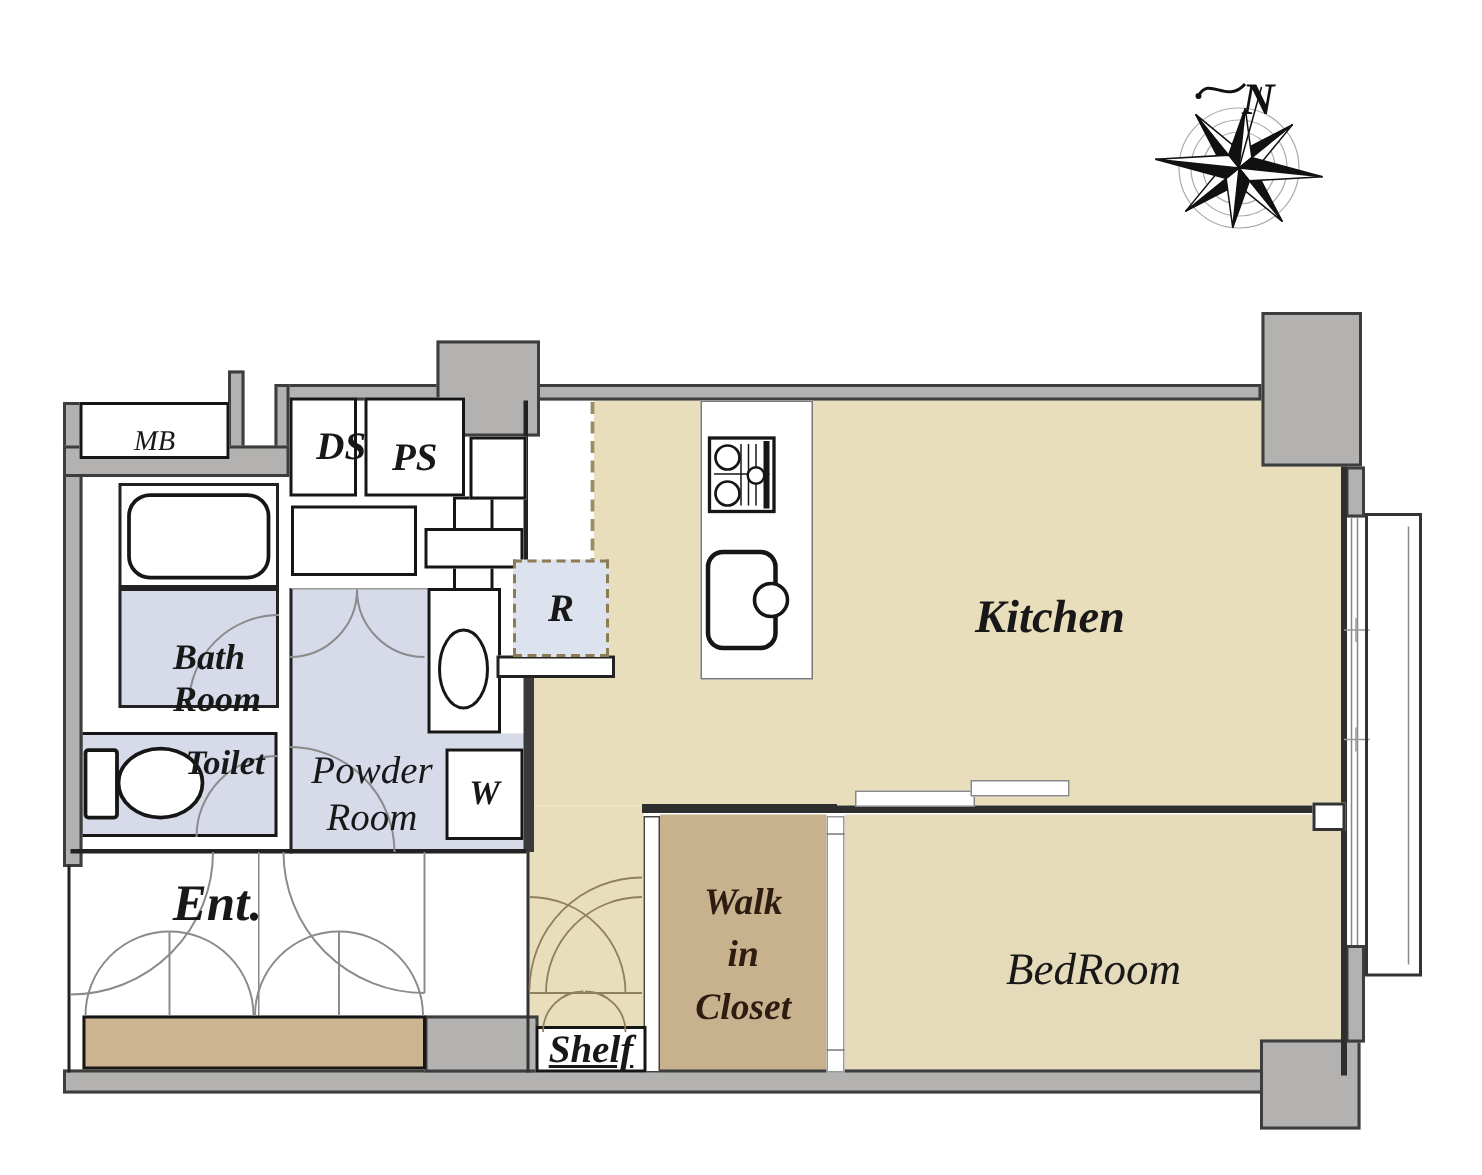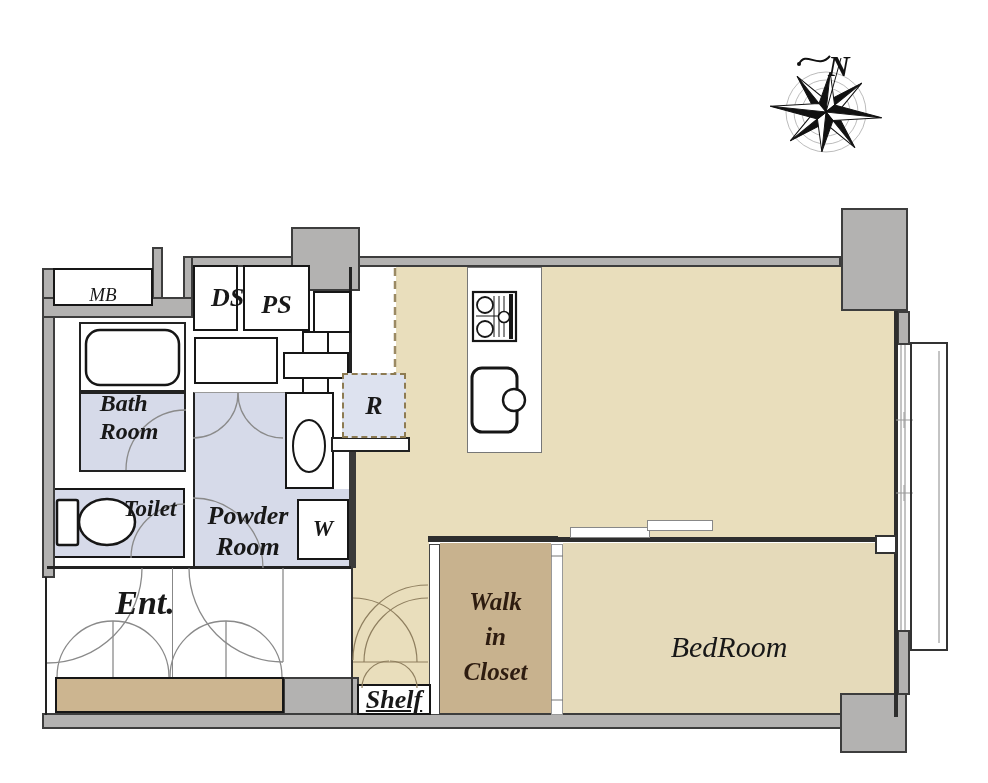--- a/index.html
+++ b/index.html
@@ -186,47 +186,48 @@
       </g>
       <line x1="826" y1="112" x2="841" y2="58" stroke="#111" stroke-width="1"></line>
       <path d="M799,64 C806,50 818,70 830,56" fill="none" stroke="#111" stroke-width="2"></path>
       <circle cx="799" cy="64" r="2" fill="#111"></circle>
       <text x="828" y="76" font-size="30" font-style="italic" font-weight="600" font-family="Liberation Serif, DejaVu Serif, serif" fill="#111">N</text>
     </g>
   </svg>
 
   <div class="label" style="left:580px;top:338px;width:240px;height:145px;font-size:31px;line-height:44px;font-weight:700;">
     <div>
+      <span class="ln">Kitchen</span>
     </div>
   </div>
 
   <div class="label" style="left:563px;top:603px;width:332px;height:45px;font-size:30px;font-weight:400;margin-top:22px;">
       <span>BedRoom</span>
     </div>
 
   <div class="label" style="left:438px;top:580px;width:115px;height:112px;font-size:25px;line-height:35px;color:#2e1c10;font-weight:700;">
     <div>
       <span class="ln">Walk</span>
       <span class="ln">in</span>
       <span class="ln">Closet</span>
     </div>
   </div>
 
   <div class="label" style="left:90px;top:578px;width:110px;height:50px;font-size:34px;font-weight:700;">
       <span>Ent.</span>
     </div>
 
-  <div class="label" style="left:188px;top:496px;width:120px;height:66px;font-size:26px;line-height:31px;font-weight:700;align-items:flex-end;">
+  <div class="label" style="left:188px;top:496px;width:120px;height:66px;font-size:26px;line-height:31px;font-weight:400;">
     <div>
       <span class="ln">Powder</span>
       <span class="ln">Room</span>
     </div>
   </div>
 
-  <div class="label" style="left:84px;top:388px;width:90px;height:58px;font-size:24px;line-height:28px;justify-content:center;text-align:left;">
+  <div class="label" style="left:84px;top:424px;width:90px;height:58px;font-size:24px;line-height:28px;justify-content:flex-end;text-align:left;">
     <div>
       <span class="ln">Bath</span>
       <span class="ln">Room</span>
     </div>
   </div>
 
   <div class="label" style="left:115px;top:494px;width:70px;height:30px;font-size:23px;">
       <span>Toilet</span>
     </div>
 

